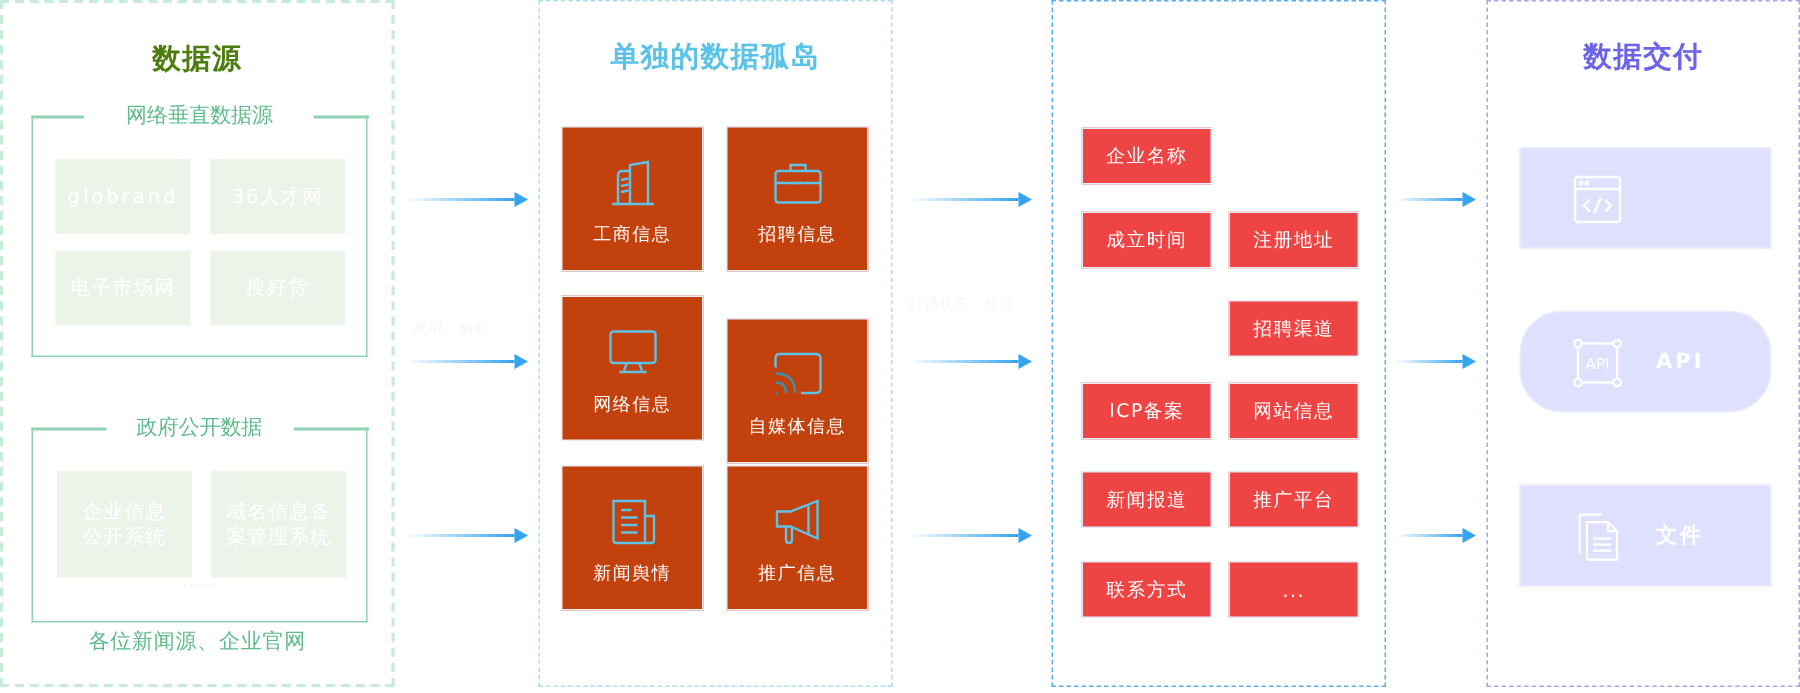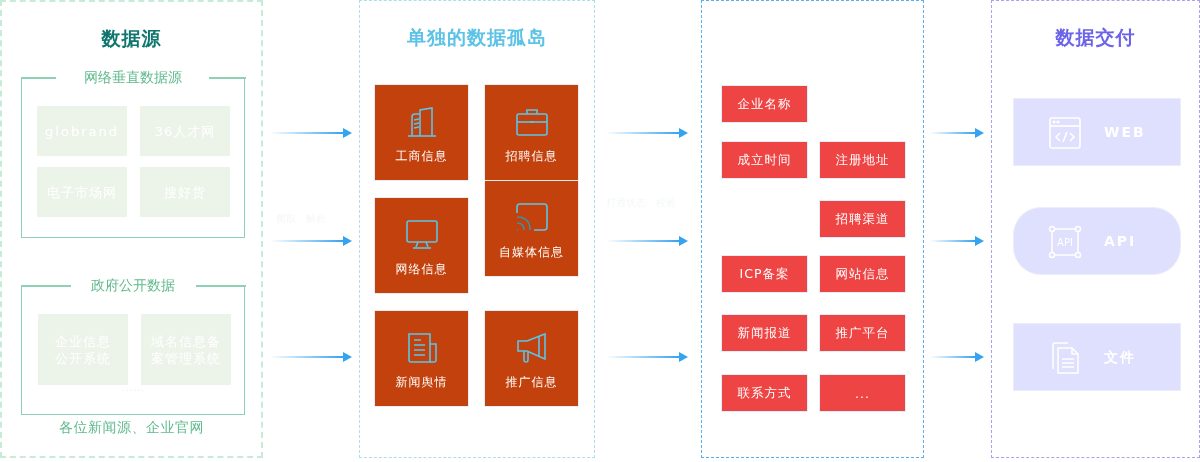--- a/index.html
+++ b/index.html
@@ -8,21 +8,21 @@
     background:#ffffff;
     font-family:"DejaVu Sans","Liberation Sans",sans-serif;
   }
   .panel { position:absolute; top:0; height:458px; box-sizing:border-box; }
   .p1 { left:0; width:263px; border:2px dashed #c6ecd8; border-top:2px dashed #c6ecd8; }
   .p2 { left:359px; width:236px; border:1.5px dashed #a8e0ef; }
   .p3 { left:701px; width:223px; border:1.5px dashed #5aaef0; }
   .p4 { left:991px; width:209px; border:1.5px dashed #a9a3ee; }
   .ptitle { position:absolute; top:24px; left:0; right:0; text-align:center;
     font-size:19px; font-weight:bold; letter-spacing:1px; }
-  .p1 .ptitle { color:#0f766e; }
+  .p1 .ptitle { color:#4d7c0f; }
   .p2 .ptitle { color:#5cc3e6; }
   .p3 .ptitle { color:#1a8cf0; letter-spacing:1.5px; }
   .p4 .ptitle { color:#6b64e8; }
 
   
   .group { position:absolute; left:19px; width:224px; border:1.5px solid #8fd1b4; border-top:none; box-sizing:border-box; }
   .group .gline-l, .group .gline-r { position:absolute; top:0; height:1.5px; background:#8fd1b4; }
   .group .gtitle { position:absolute; top:-9px; left:0; right:0; text-align:center; font-size:14px; color:#5fba8d; line-height:18px; }
   .g1 { top:75px; height:161px; }
   .g2 { top:264px; height:130px;margin-top:19px; }
@@ -123,21 +123,21 @@
     <div class="ilabel">招聘信息</div>
   </div>
   <div class="island" style="left:14px;top:196px;">
     <svg viewBox="0 0 34 34" fill="none" stroke="#5cc3e6" stroke-width="1.6">
       <rect x="2" y="3" width="30" height="21" rx="2"></rect>
         <path d="M13 24 L11 29 M21 24 L23 29"></path>
         <path d="M8 30 H26"></path>
     </svg>
     <div class="ilabel">网络信息</div>
   </div>
-  <div class="island" style="left:124px;top:179px;">
+  <div class="island" style="left:124px;top:211px;">
     <svg viewBox="0 0 34 34" fill="none" stroke="#5cc3e6" stroke-width="1.6">
       <path d="M2 12 V6 Q2 3 5 3 H29 Q32 3 32 6 V26 Q32 29 29 29 H19"></path>
       <path d="M2 29 h1" stroke="#3f8fa8"></path>
         <path d="M2 22 Q9 22 9 29" stroke="#3f8fa8"></path>
         <path d="M2 16 Q15 16 15 29" stroke="#3f8fa8"></path>
     </svg>
     <div class="ilabel">自媒体信息</div>
   </div>
   <div class="island" style="left:14px;top:309px;">
     <svg viewBox="0 0 34 34" fill="none" stroke="#5cc3e6" stroke-width="1.6">
@@ -201,21 +201,20 @@
   <div class="ptitle">数据交付</div>
 
   <div class="deliv" style="top:97px;">
     <svg viewBox="0 0 34 34" fill="none" stroke="#ffffff" stroke-width="1.6">
       <rect x="2" y="2" width="30" height="30" rx="2"></rect>
         <path d="M2 10 H32"></path>
       <circle cx="6" cy="6" r="0.8" fill="#fff"></circle>
         <circle cx="10" cy="6" r="0.8" fill="#fff"></circle>
       <path d="M12 17 L8 21 L12 25 M22 17 L26 21 L22 25 M19 16 L15 26"></path>
     </svg>
-    <div class="dlabel">WEB</div>
   </div>
 
   <div class="deliv" style="top:206px;border-radius:28px;">
     <svg viewBox="0 0 34 34" fill="none" stroke="#ffffff" stroke-width="1.5">
       <rect x="4" y="4" width="26" height="26"></rect>
       <circle cx="4" cy="4" r="2.5" fill="#dfe0fd"></circle>
         <circle cx="30" cy="4" r="2.5" fill="#dfe0fd"></circle>
       <circle cx="4" cy="30" r="2.5" fill="#dfe0fd"></circle>
         <circle cx="30" cy="30" r="2.5" fill="#dfe0fd"></circle>
       <text x="17" y="21" font-size="10" fill="#ffffff" stroke="none" text-anchor="middle" font-family="DejaVu Sans, sans-serif">API</text>

